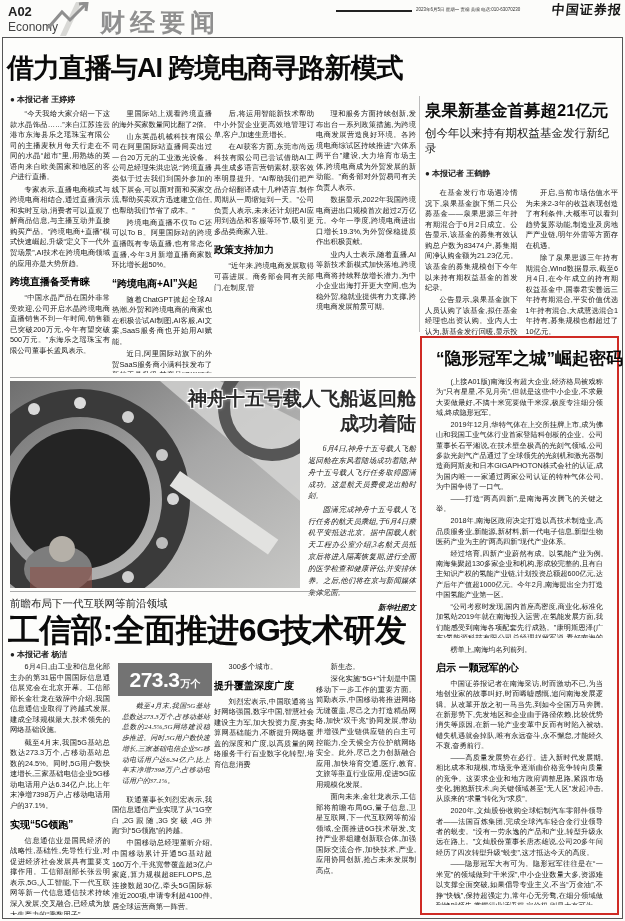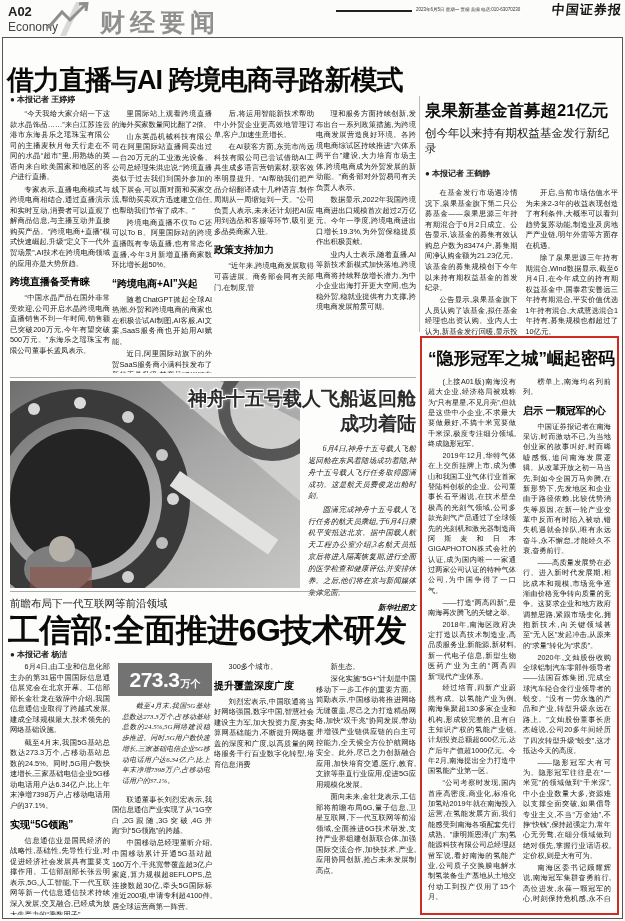--- a/index.html
+++ b/index.html
@@ -18,21 +18,21 @@
               font-size:13px;font-weight:bold;color:#151515;transform:skewX(-6deg);letter-spacing:1px;}
 
   
   .bp{font-size:7.3px;line-height:1.45;text-align:justify;text-indent:2em;margin:0 0 1.5px;color:#1a1a1a;}
   .colsubhead{font-size:10px;font-weight:bold;color:#000;margin:6px 0 4px;text-indent:0;}
   .byline{font-size:8px;font-weight:bold;color:#222;}
   .cols{display:flex;gap:2px;overflow:hidden;}
   .cols > div{flex:1;overflow:hidden;}
 
   
-  .lead-headline{position:absolute;left:7px;top:62px;width:410px;font-size:27px;font-weight:800;
+  .lead-headline{position:absolute;left:7px;top:50px;width:410px;font-size:27px;font-weight:800;
                  letter-spacing:-1px;color:#0a0a0a;white-space:nowrap;}
   .lead-byline{position:absolute;left:10px;top:94px;}
   .lead-cols{position:absolute;left:10px;top:109px;width:406px;height:264px;}
 
   .rule-a{position:absolute;left:10px;top:377px;width:406px;border-top:1px solid #aaa;}
   .rule-b{position:absolute;left:10px;top:591px;width:406px;border-top:1px solid #aaa;}
 
   
   .photo-sec{position:absolute;left:10px;top:381px;width:406px;height:207px;}
   .photo{position:absolute;left:0;top:0;width:290px;height:207px;background:#9a9a9a;overflow:hidden;}
@@ -59,23 +59,23 @@
 
   
   .vdivider{position:absolute;left:419px;top:96px;height:236px;border-left:1px solid #bbb;}
   .fund{position:absolute;left:425px;top:100px;width:193px;}
   .fund-headline{font-size:16.5px;font-weight:800;color:#0a0a0a;white-space:nowrap;}
   .fund-subhead{font-size:11.5px;color:#1a1a1a;margin-top:4px;}
   .fund-byline{margin-top:12px;}
   .fund-cols{margin-top:9px;height:148px;gap:8px;}
 
   .champion{position:absolute;left:420px;top:336px;width:199px;height:579px;border:2px solid #cf2b24;
-            background:#fdfdfb;box-sizing:border-box;padding:5px 6px;}
+            background:#fdfdfb;box-sizing:border-box;padding:5px 14px;}
   .champion-title{font-size:17px;font-weight:800;text-align:center;color:#0a0a0a;margin:4px 0 7px;white-space:nowrap;}
-  .champion-cols{height:528px;gap:7px;}
+  .champion-cols{height:528px;gap:7px;flex-direction:column;}
   .champion .bp{font-size:7.2px;line-height:1.44;}
 </style>
 </head>
 <body>
 
 <div class="page">
 
   <div class="pagenum">A02</div>
   <div class="pagelbl">Economy</div>
   <div class="hdr-icon">

